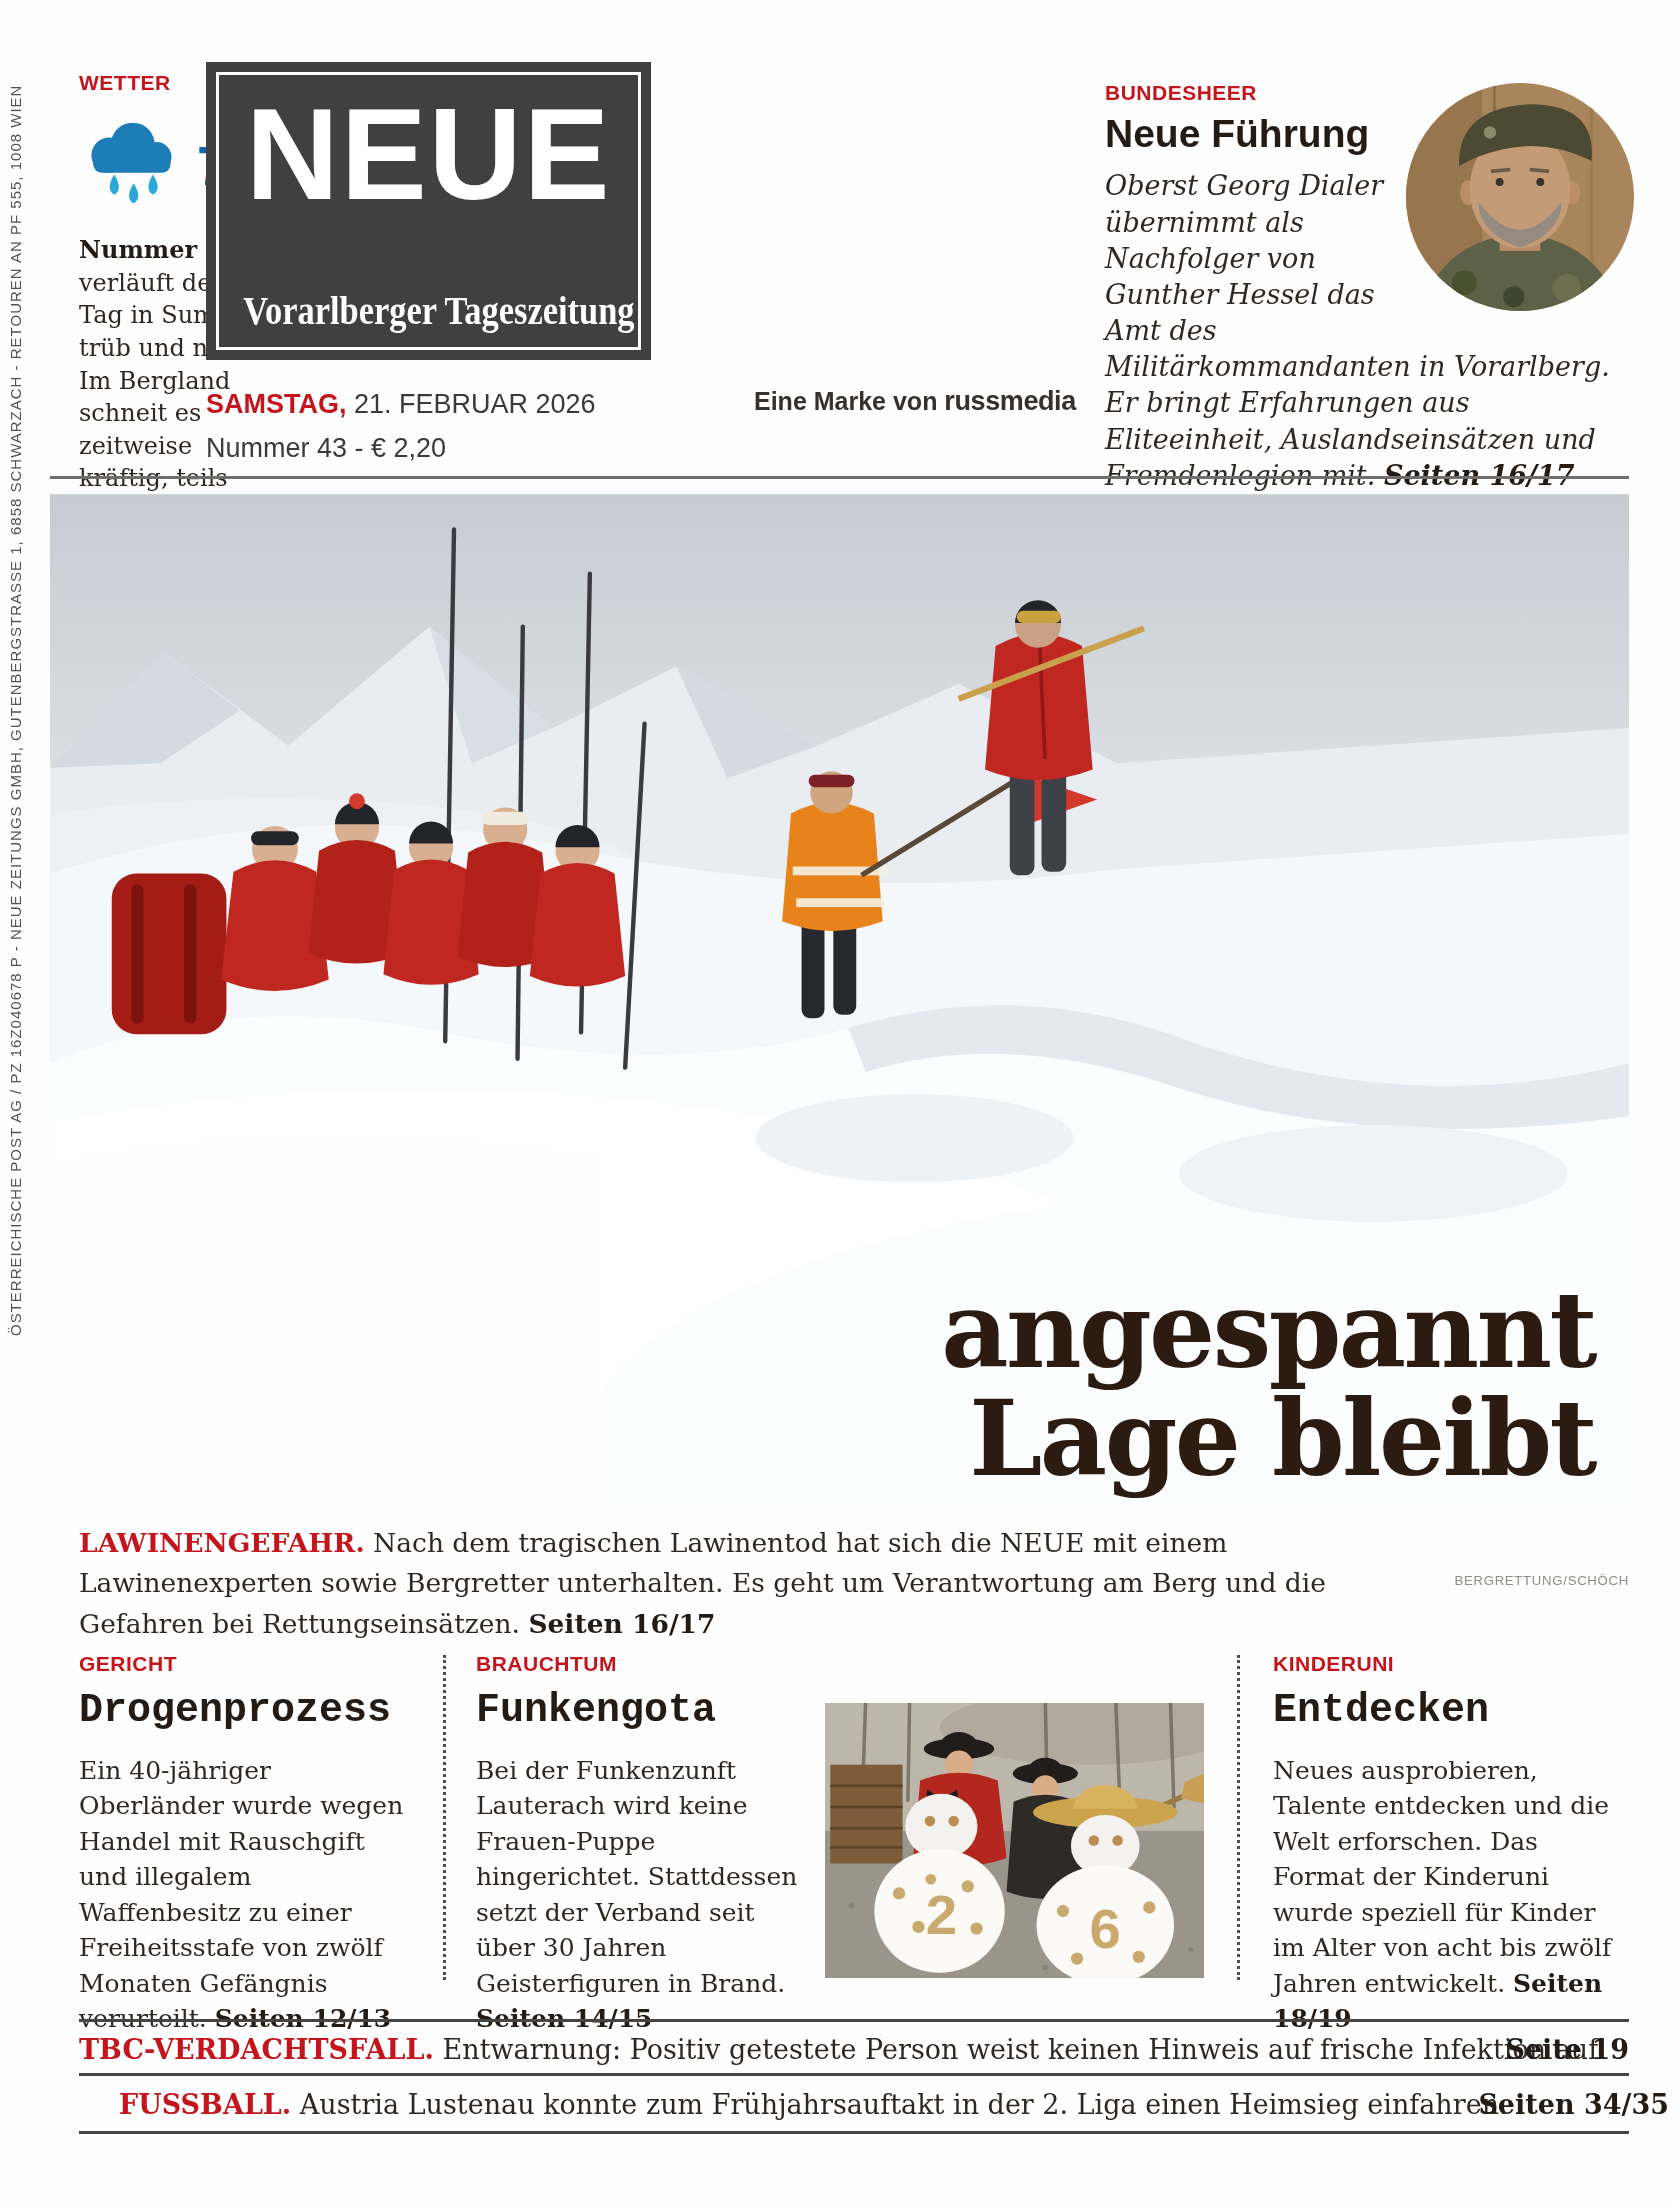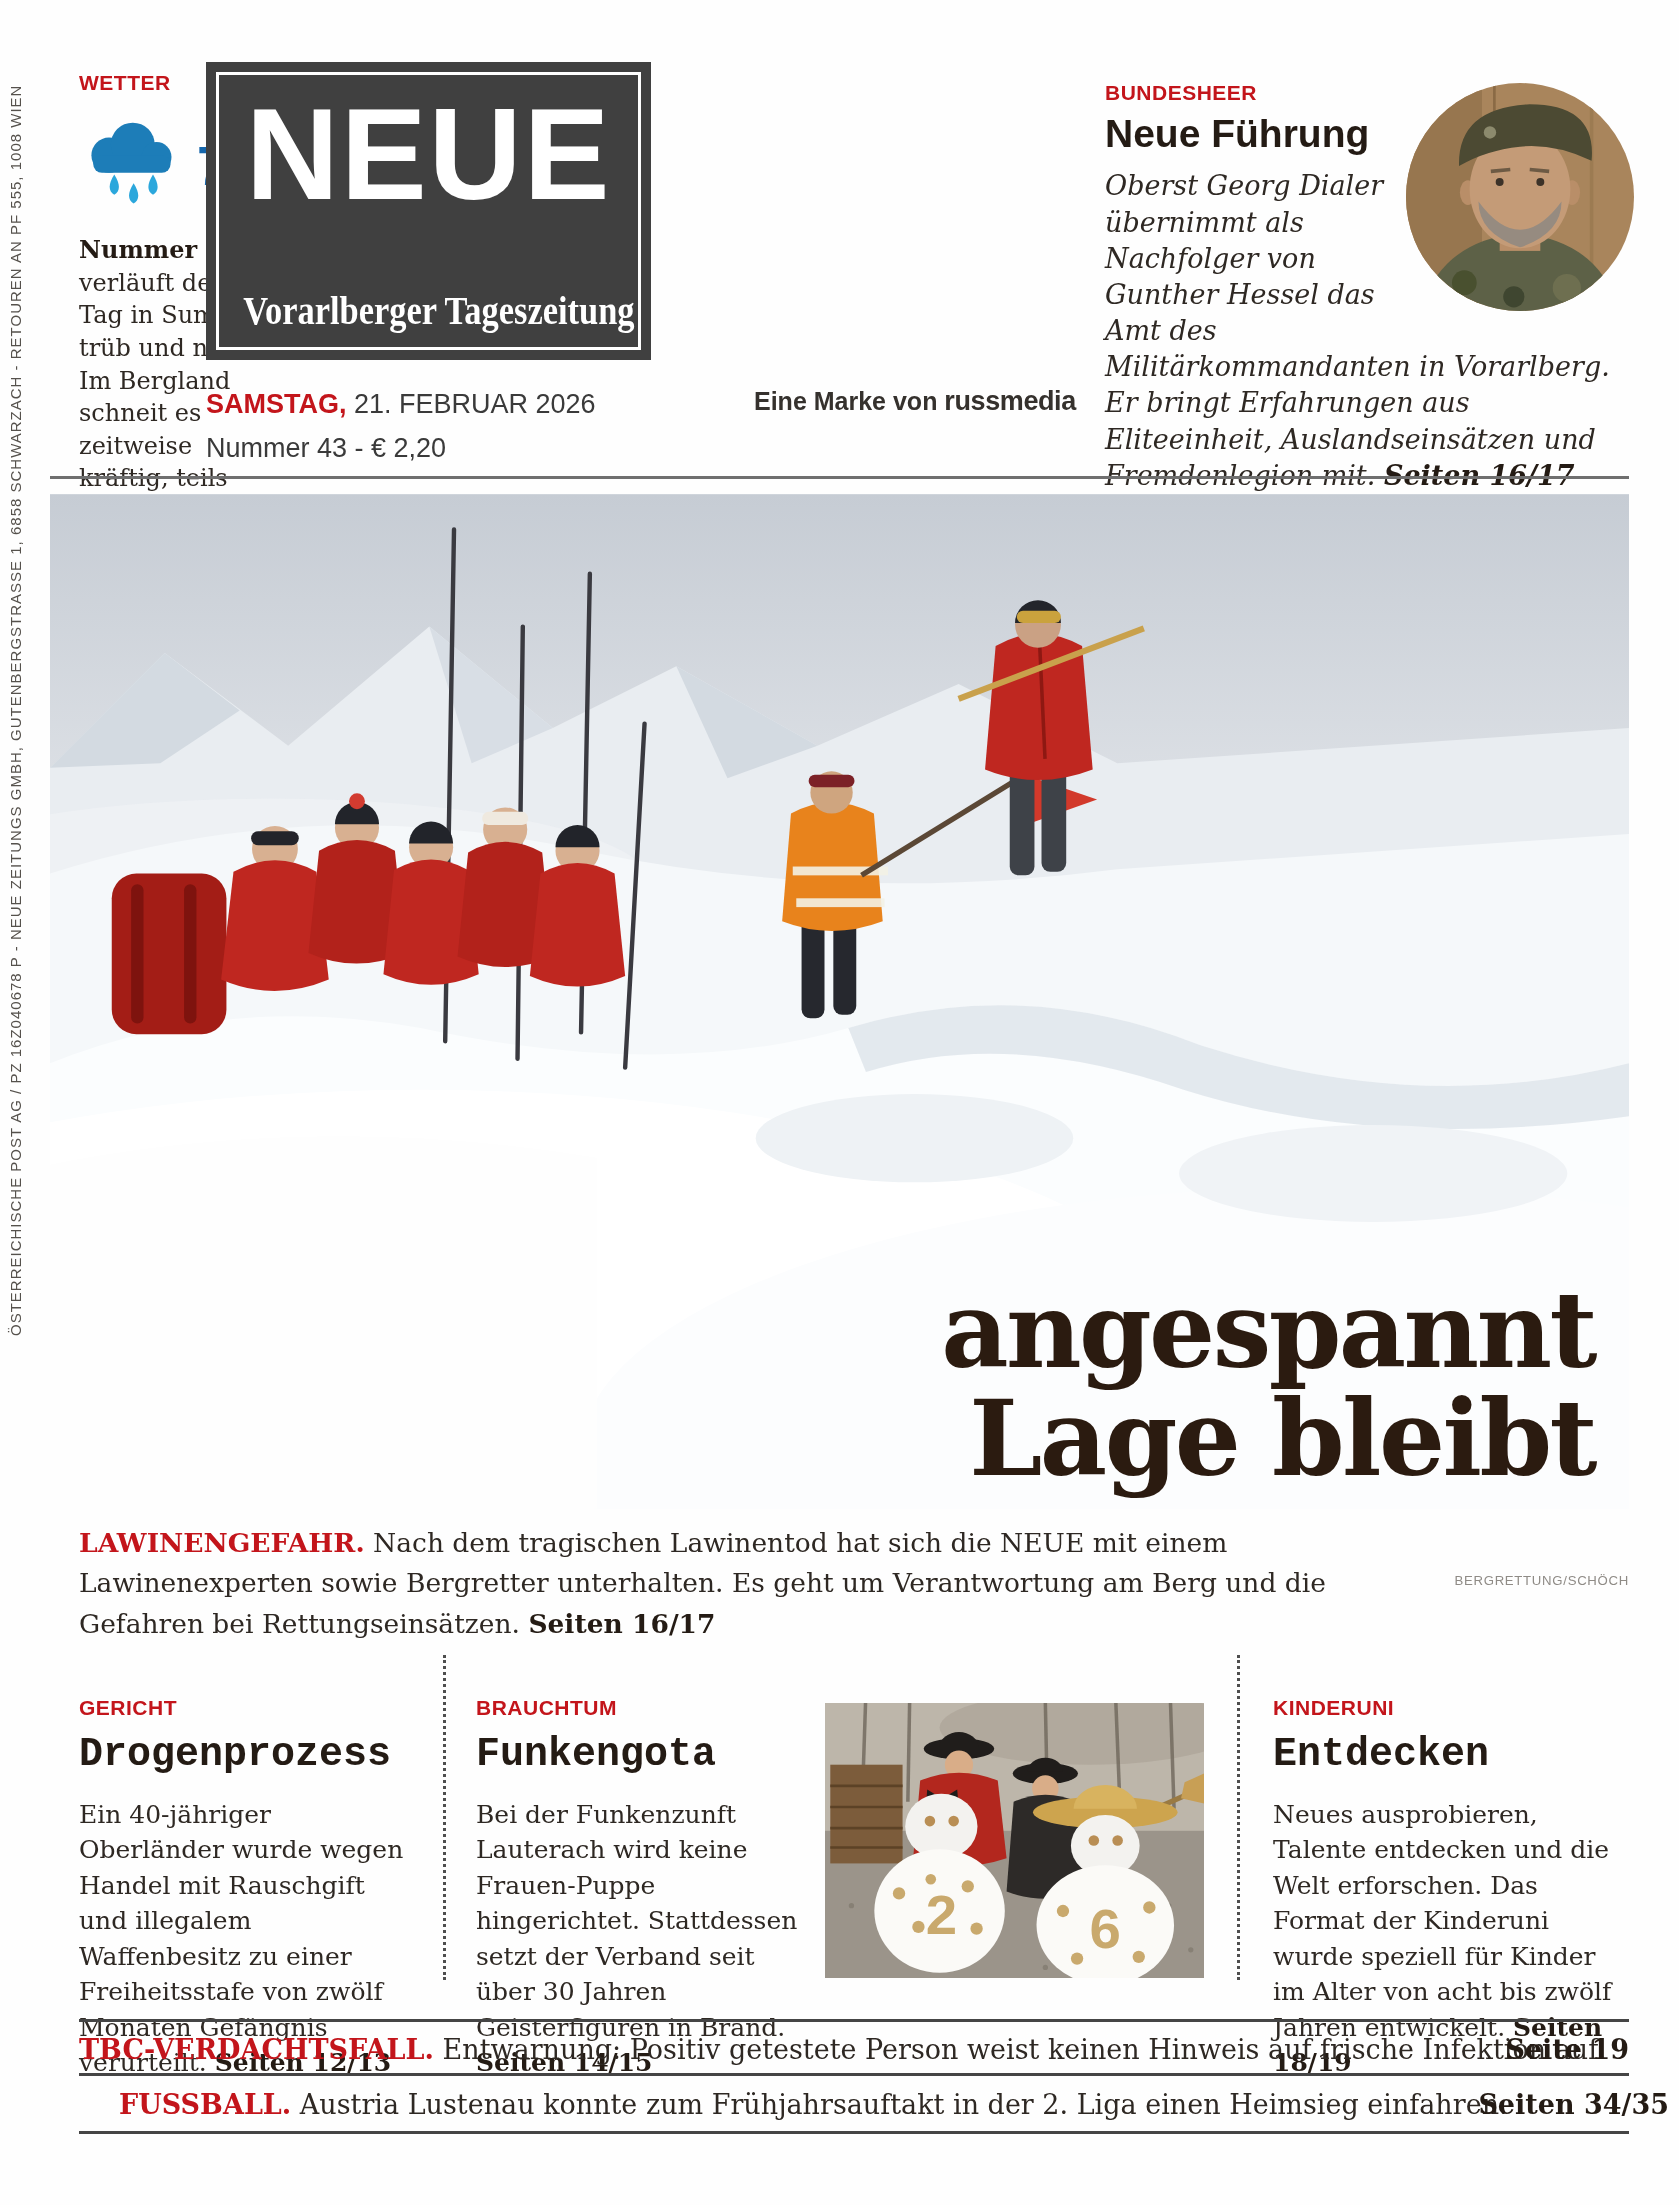--- a/index.html
+++ b/index.html
@@ -82,21 +82,21 @@
   .caption { left:79px; top:1523px; width:1550px; font-size:26.5px; line-height:1.52; }
   .caption-text { width:1332px; }
   .kicker-inline { font-weight:bold; color:#c3151b; }
   .credit {
     position:absolute; right:0; top:48px;
     font-family:"Liberation Sans", sans-serif; font-size:13.2px;
     color:#8f8b86; letter-spacing:0.7px;
   }
 
   
-  .col { top:1652px;margin-top:44px; }
+  .col { top:1652px; }
   .col-1 { left:79px;  width:330px; }
   .col-2 { left:476px; width:337px; }
   .col-3 { left:1273px; width:358px; }
   .col-title { font-family:Liberation Mono, monospace; font-weight:bold;
     font-size:40px; color:#241b14; margin:12.4px 0 19.4px; }
   .col-body { font-size:25px; line-height:1.42; }
   .divider { top:1655px; height:325px; width:0; border-left:3.5px dotted #4e4e4e; }
   .divider-1 { left:443px; }
   .divider-2 { left:1237px; }
   .funken-photo { left:825px; top:1703px; width:379px; height:275px; overflow:hidden; }

